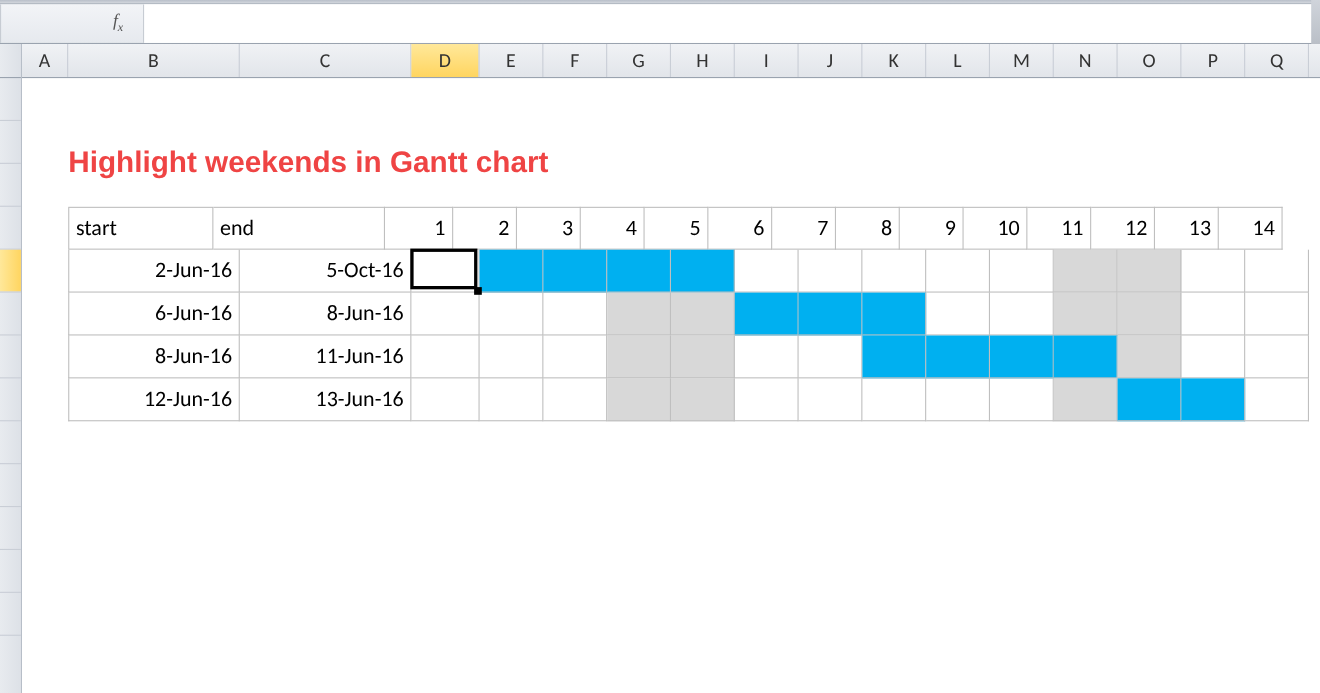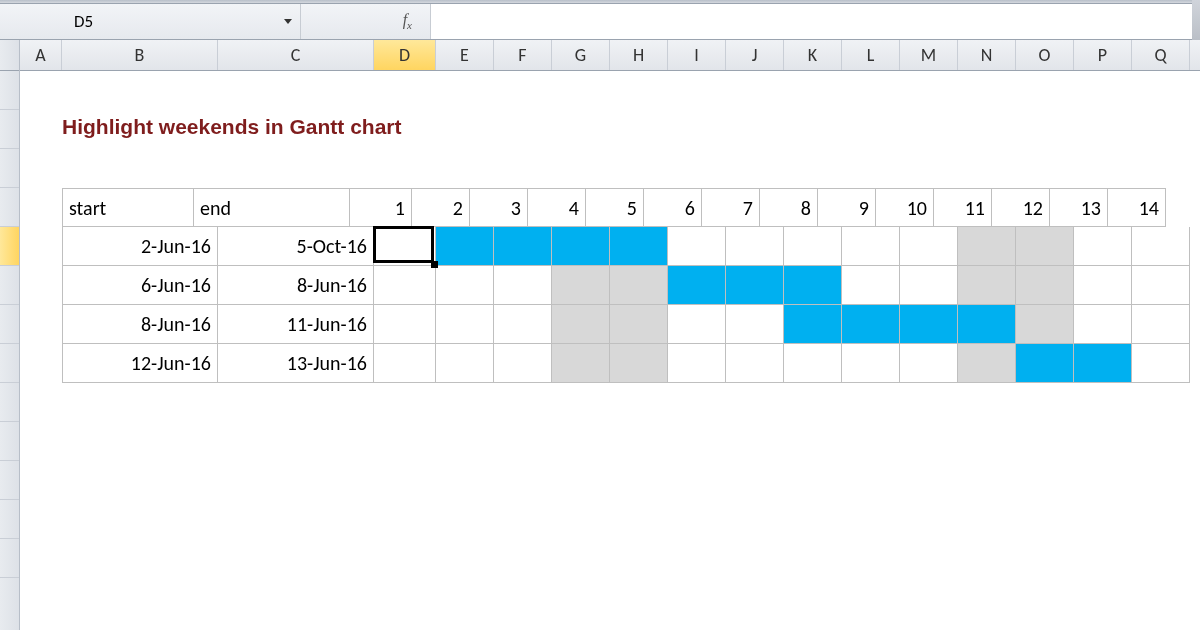--- a/index.html
+++ b/index.html
@@ -144,25 +144,25 @@
       display: flex;
       align-items: center;
       font-family: Calibri, Arial, sans-serif;
       font-size: 20px;
       color: #000;
       white-space: nowrap;
     }
     .txt.right { justify-content: flex-end; }
     .title-txt {
       position: absolute;
-      left: 0; top: 5px;
+      left: 0; top: 22px;
       font-family: Verdana, Arial, sans-serif;
-      font-size: 21px;
+      font-size: 27px;
       font-weight: bold;
-      color: #7f1d1d;
+      color: #ef4444;
       white-space: nowrap;
     }
     .weekend { background: #d8d8d8; }
     .fill-blue { background: #00b0f0; }
     .active-cell-border {
       position: absolute;
       border: 3px solid #000;
       pointer-events: none;
       z-index: 5;
     }
@@ -173,26 +173,20 @@
       z-index: 6;
     }
   </style>
 </head>
 <body>
 
 <div class="app">
   <div class="top-edge"></div>
 
   <div class="formula-bar">
-    <div class="name-box-wrap">
-      <span class="name-box">D5</span>
-      <span class="name-box-dd">
-        <span class="dd-tri"></span>
-      </span>
-    </div>
     <div class="fn-sep">
       <span class="fx-label"><span>f</span><span class="fx-x">x</span></span>
     </div>
     <div class="formula-input"></div>
     <div class="corner-handle"></div>
   </div>
 
   <div class="sheet-area">
     <div class="row-head-col">
       <div class="row-head col-header-h"></div>

